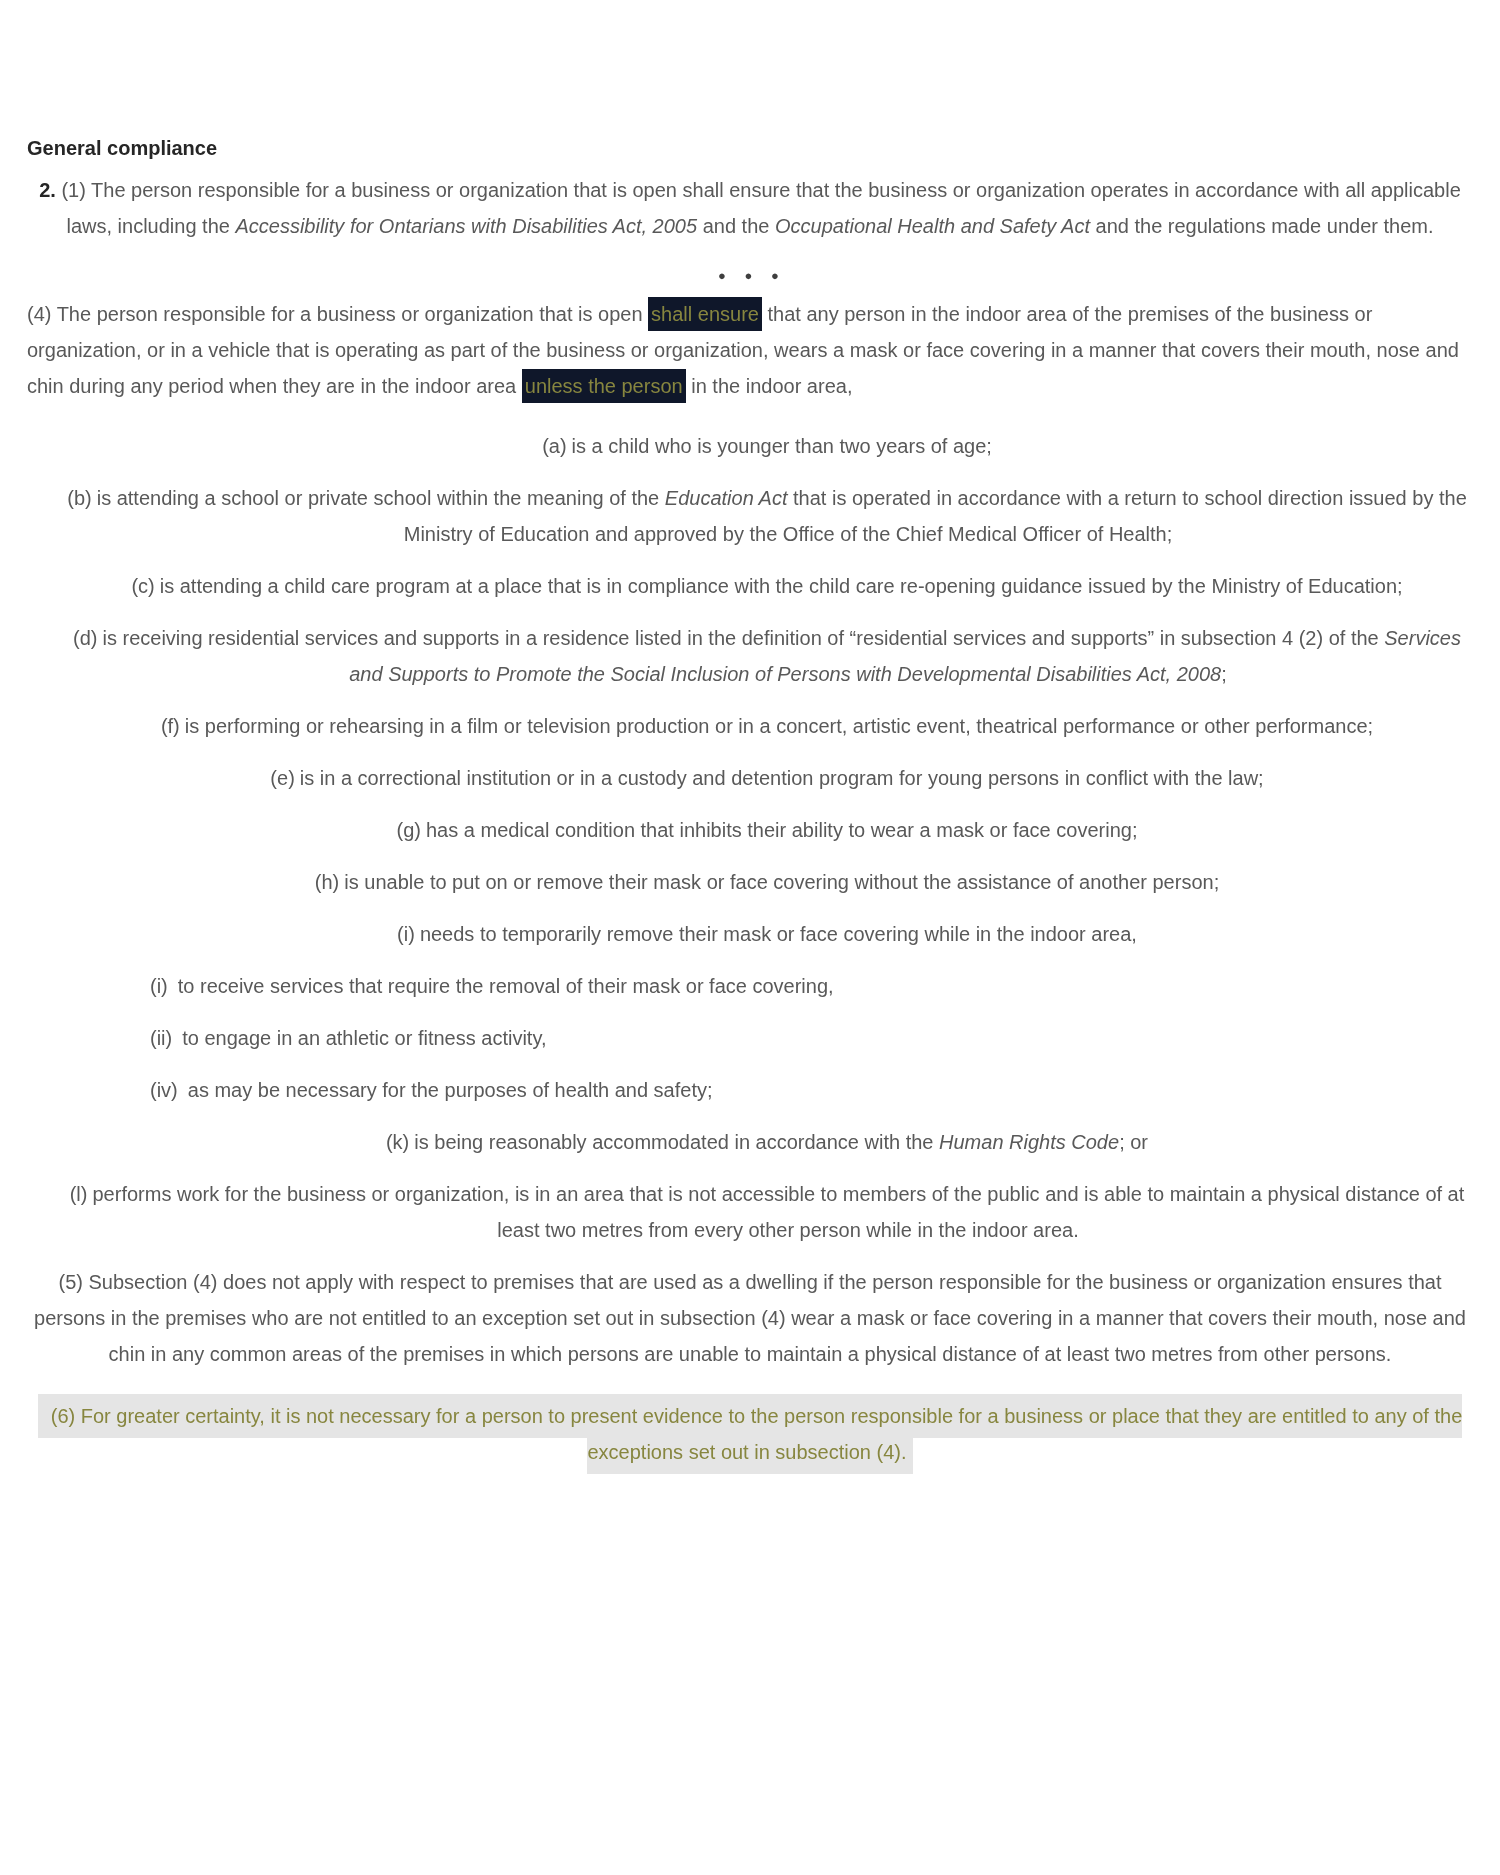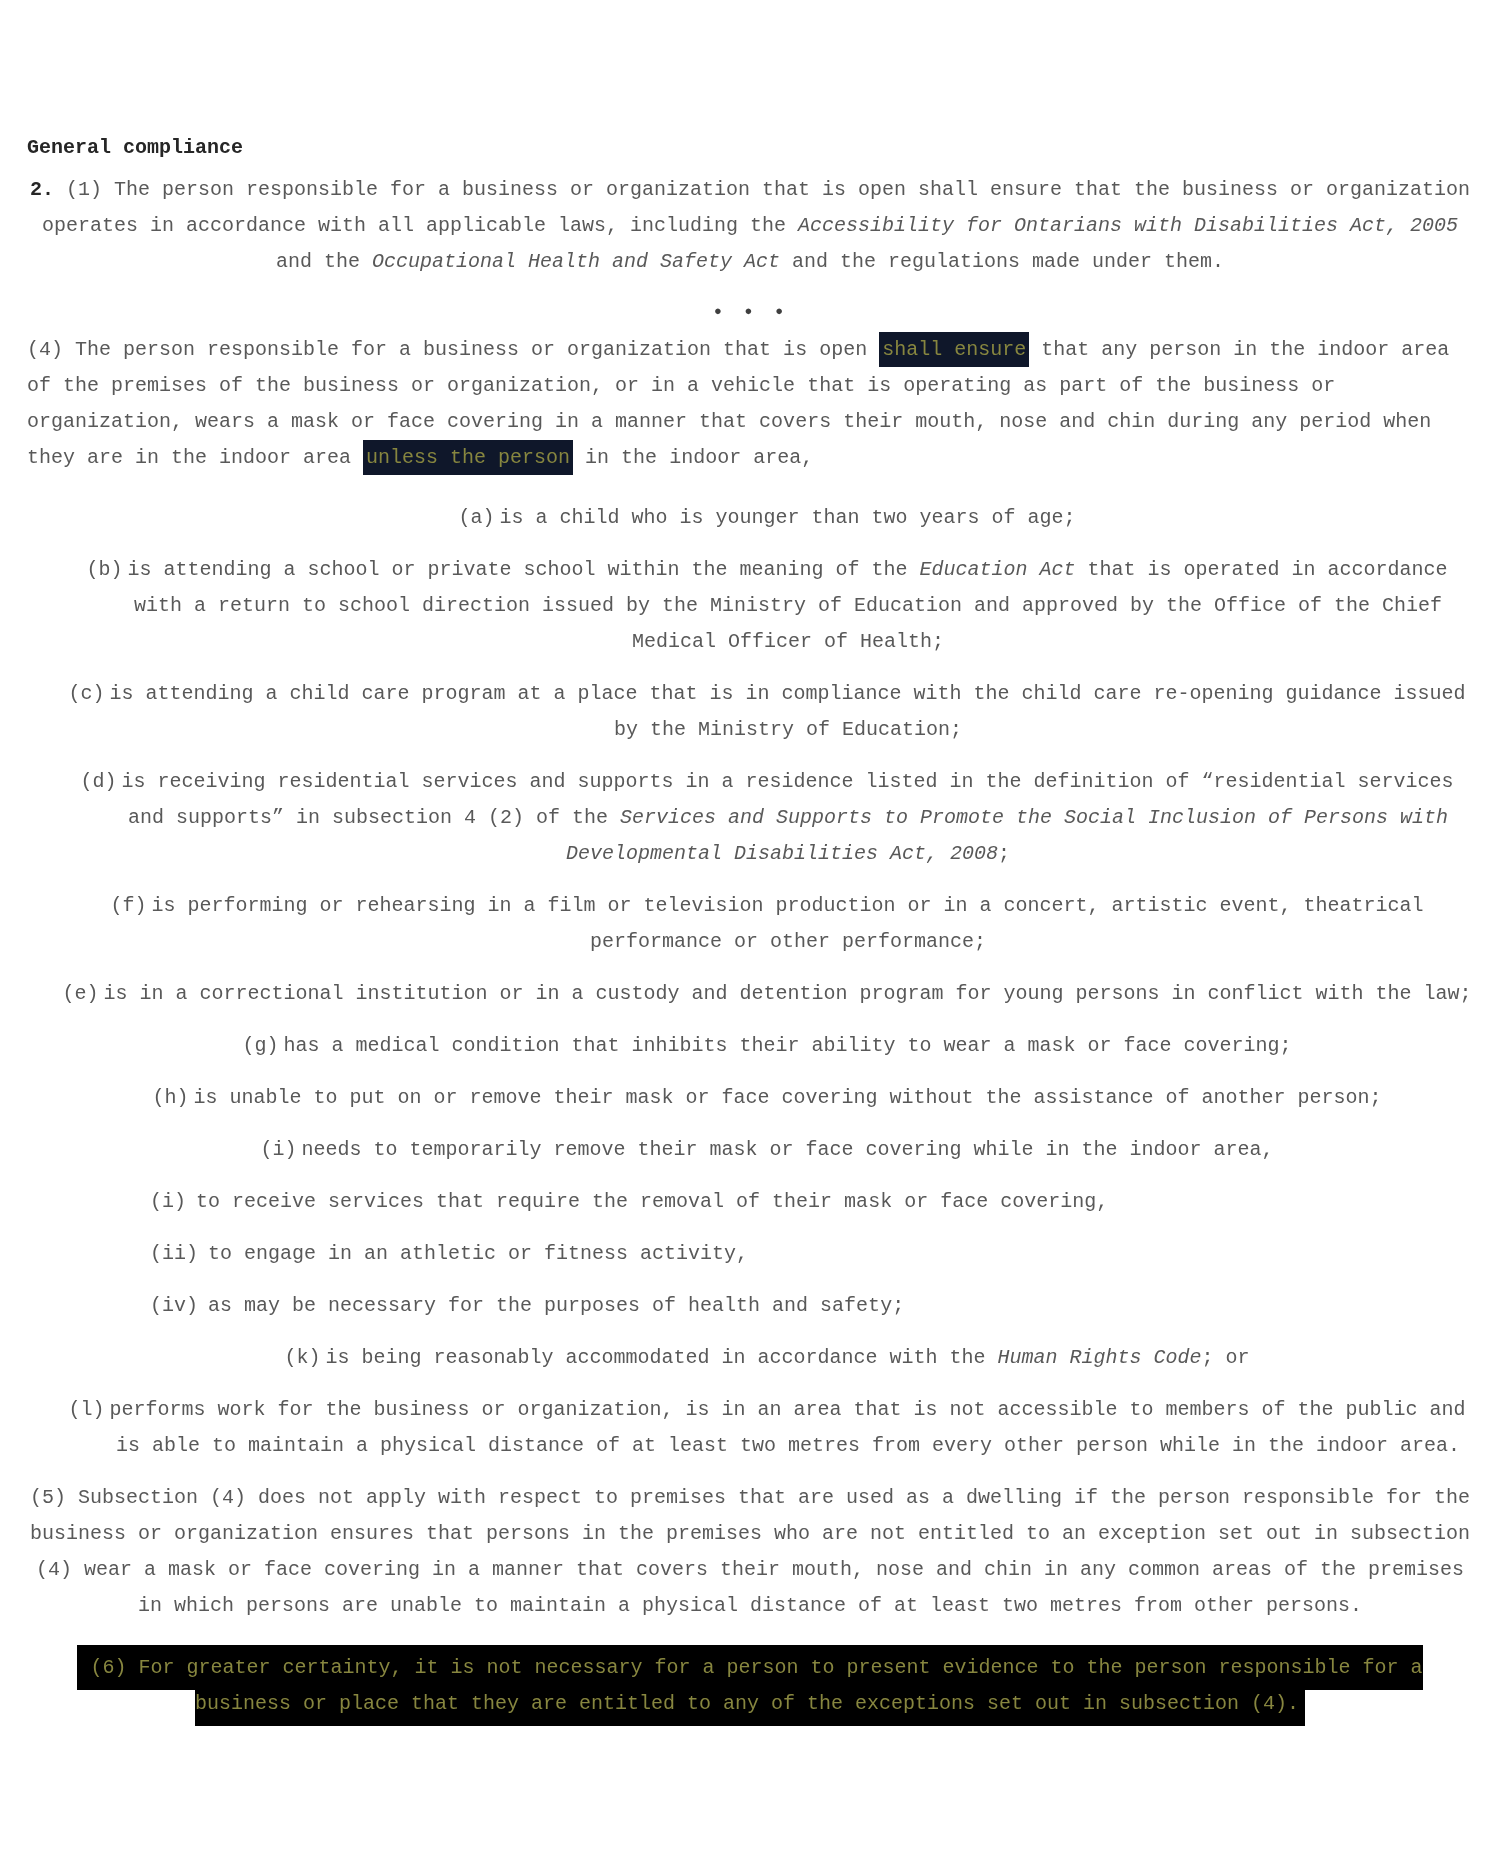--- a/index.html
+++ b/index.html
@@ -11,21 +11,20 @@
     width: 1500px;
     height: 1875px;
     overflow: hidden;
     font-family: "Liberation Sans", "DejaVu Sans", sans-serif;
     font-size: 20px;
     line-height: 36px;
     color: #595959;
   }
   .doc {
     padding: 130px 27px 0 27px;
-    font-family: Liberation Mono, monospace;
   }
   .heading {
     font-weight: bold;
     color: #262626;
     margin: 0 0 6px 0;
     font-size: 20px;
     line-height: 36px;
   }
   p { margin: 0 0 18px 0; }
   .p-main { margin-bottom: 18px; text-align: center; }
@@ -40,21 +39,21 @@
     margin: 2px 0 6px 0;
   }
   .bnum { font-weight: bold; color: #262626; }
   .it { font-style: italic; }
   .hl {
     background: #0f172a;
     color: #87863f;
     padding: 6px 3px;
   }
   .hl-para {
-    background: #000000;
+    background: #e5e5e5;
     color: #87863f;
     padding: 11px 6px 11px 13px;
   }
   .item {
     margin: 0 0 16px 0;
     padding-left: 76px;
     text-indent: -42px;
     text-align: center;
   }
   .item .lbl { margin-right: 5px; }

